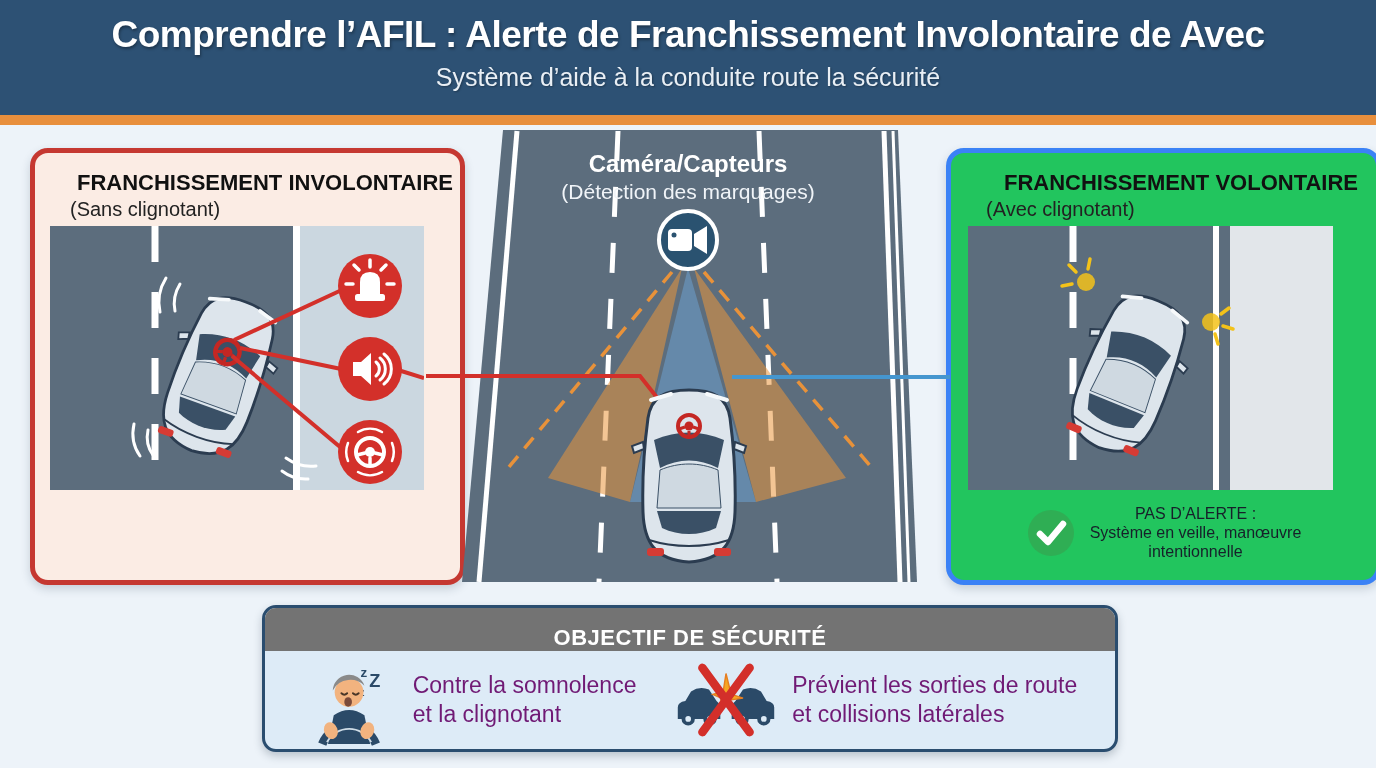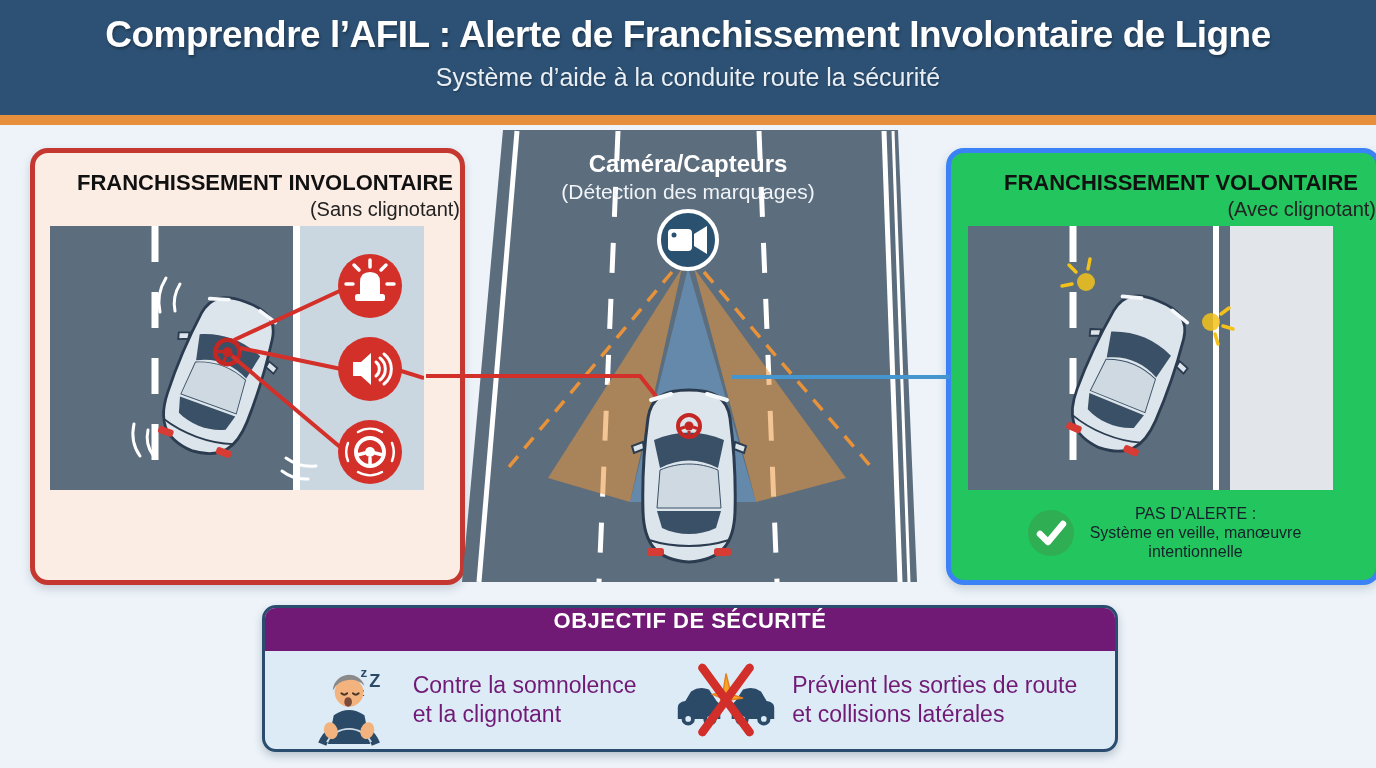--- a/index.html
+++ b/index.html
@@ -16,49 +16,49 @@
     text-shadow:1px 2px 3px rgba(0,0,0,.35);
   }
   .header .subtitle{margin-top:7px;font-size:25px;color:#e9eff5;text-shadow:1px 1px 2px rgba(0,0,0,.3);}
   .orange-bar{position:absolute;left:0;top:115px;width:1376px;height:10px;background:#e88f3d;}
   
   .panel{position:absolute;top:148px;width:390px;height:427px;border-radius:18px;
     box-shadow:0 4px 10px rgba(30,50,70,.18);padding-left:35px;}
   .panel.left{left:30px;background:#fbece4;border:5px solid #c53831;}
   .panel.right{left:946px;background:#22c55e;border:5px solid #3b82f6;}
   .panel .p-title{margin-top:17px;text-align:center;font-size:22px;font-weight:bold;color:#111;}
-  .panel .p-sub{margin-top:2px;text-align:right;font-size:20px;color:#222;}
+  .panel .p-sub{margin-top:2px;text-align:left;font-size:20px;color:#222;}
   .panel .art{position:absolute;}
   .panel.left .art{left:15px;top:73px;}
   .panel.right .art{left:17px;top:73px;}
   .caption{position:absolute;left:0;top:350px;width:100%;text-align:center;line-height:1.18;}
   .caption .c-bold{font-size:24px;font-weight:bold;color:#111;}
   .caption .c-line{font-size:22px;color:#111;}
   .caption-flex{position:absolute;left:0;top:352px;width:100%;display:flex;align-items:center;justify-content:center;gap:14px;}
   .caption-flex .txt{text-align:center;line-height:1.18;}
   
   .footer-box{position:absolute;left:262px;top:605px;width:850px;height:141px;
     background:#ddebf7;border:3px solid #2a4d6f;border-radius:14px;
     box-shadow:0 4px 8px rgba(30,50,70,.25);overflow:hidden;}
-  .footer-head{height:43px;background:#701a75;display:flex;align-items:flex-start;justify-content:center;}
+  .footer-head{height:43px;background:#737373;display:flex;align-items:flex-end;justify-content:center;}
   .footer-head .f-title{color:#ffffff;font-size:22px;font-weight:bold;letter-spacing:.5px;}
   .footer-body{height:98px;display:flex;align-items:center;justify-content:space-evenly;}
   .f-item{display:flex;align-items:center;gap:14px;}
   .f-text{font-size:23px;line-height:1.25;color:#701a75;}
   
   .scene{position:absolute;left:0;top:0;width:1376px;height:768px;pointer-events:none;}
   svg text{font-family:"Liberation Sans","DejaVu Sans",sans-serif;}
 </style>
 </head>
 <body>
 
 <div class="canvas">
 
   <div class="header">
-    <div class="title">Comprendre l’AFIL : Alerte de Franchissement Involontaire de Ligne</div>
+    <div class="title">Comprendre l’AFIL : Alerte de Franchissement Involontaire de Avec</div>
     <div class="subtitle">Système d’aide à la conduite route la sécurité</div>
   </div>
   <div class="orange-bar"></div>
 
   <svg width="0" height="0" style="position:absolute" aria-hidden="true">
     <defs>
       <g id="car-top">
         <path d="M0,-88 C24,-88 38,-81 41,-60 C45,-30 47,0 46,34 C45,64 34,82 0,84 C-34,82 -45,64 -46,34 C-47,0 -45,-30 -41,-60 C-38,-81 -24,-88 0,-88 Z" fill="#dde5ec" stroke="#2b3c50" stroke-width="3"></path>
         <path d="M-46,-36 l-11,4 l2,7 l10,-4 Z" fill="#dde5ec" stroke="#2b3c50" stroke-width="2"></path>
         <path d="M46,-36 l11,4 l-2,7 l-10,-4 Z" fill="#dde5ec" stroke="#2b3c50" stroke-width="2"></path>

